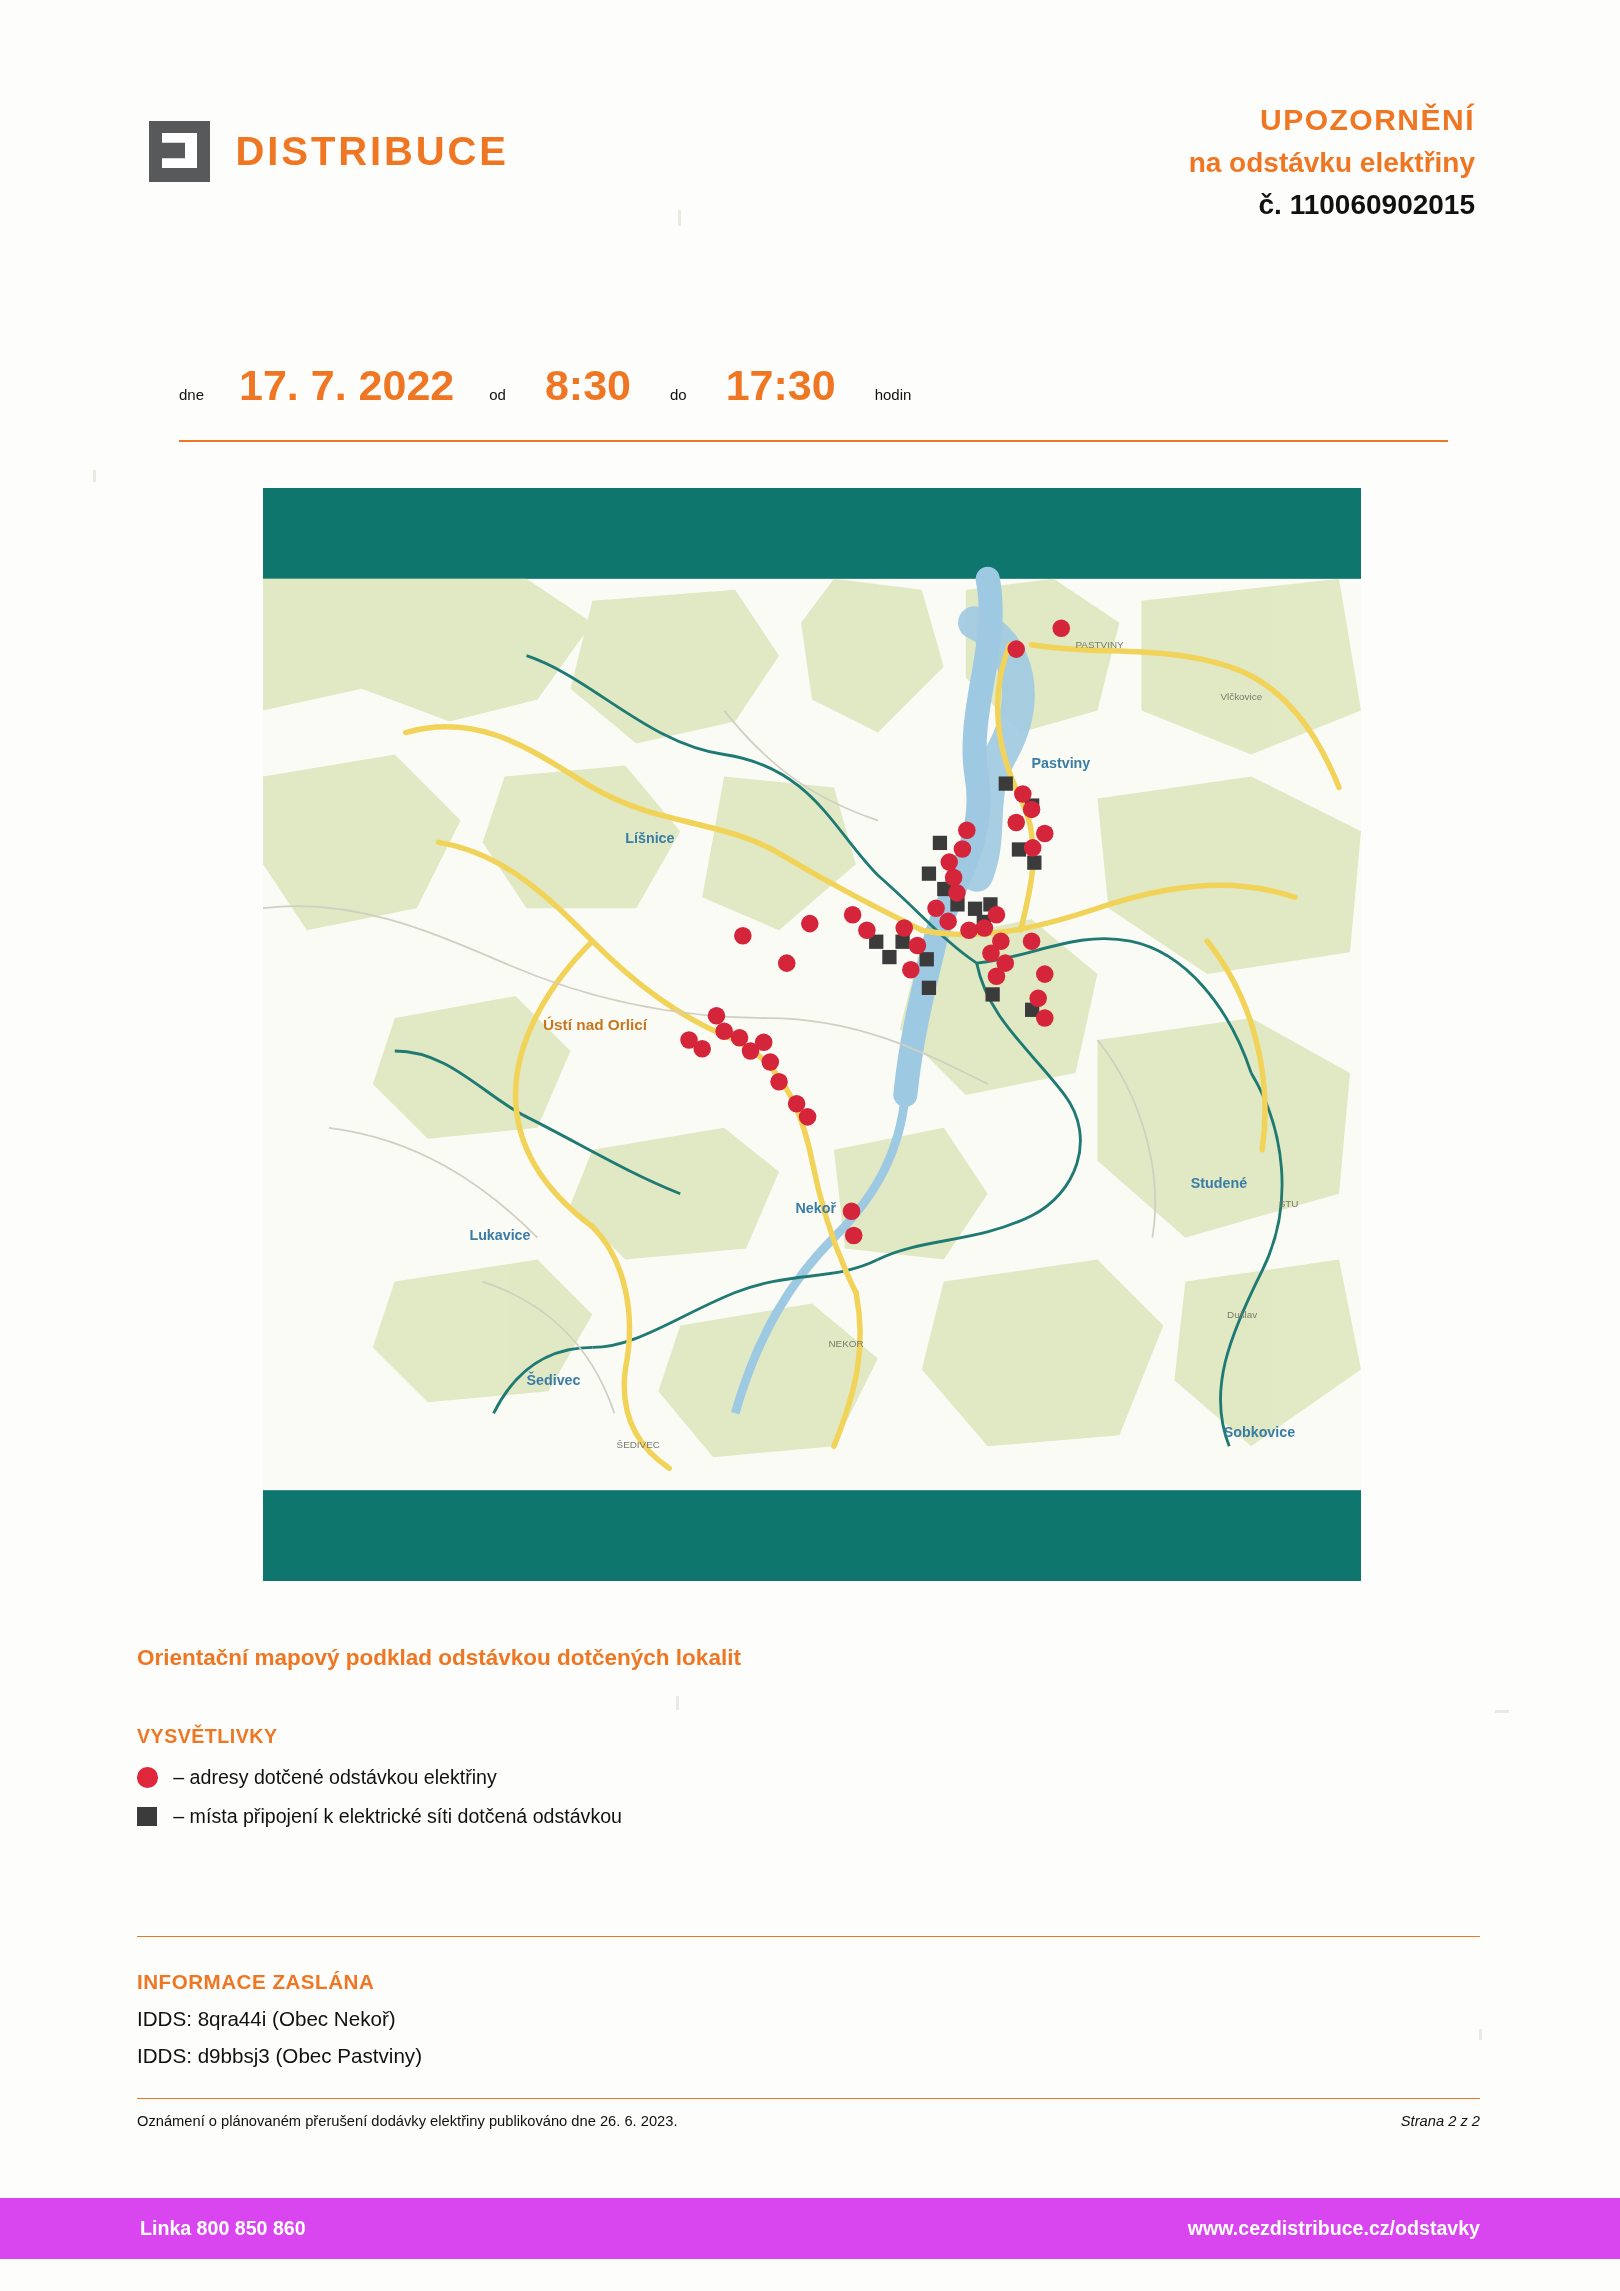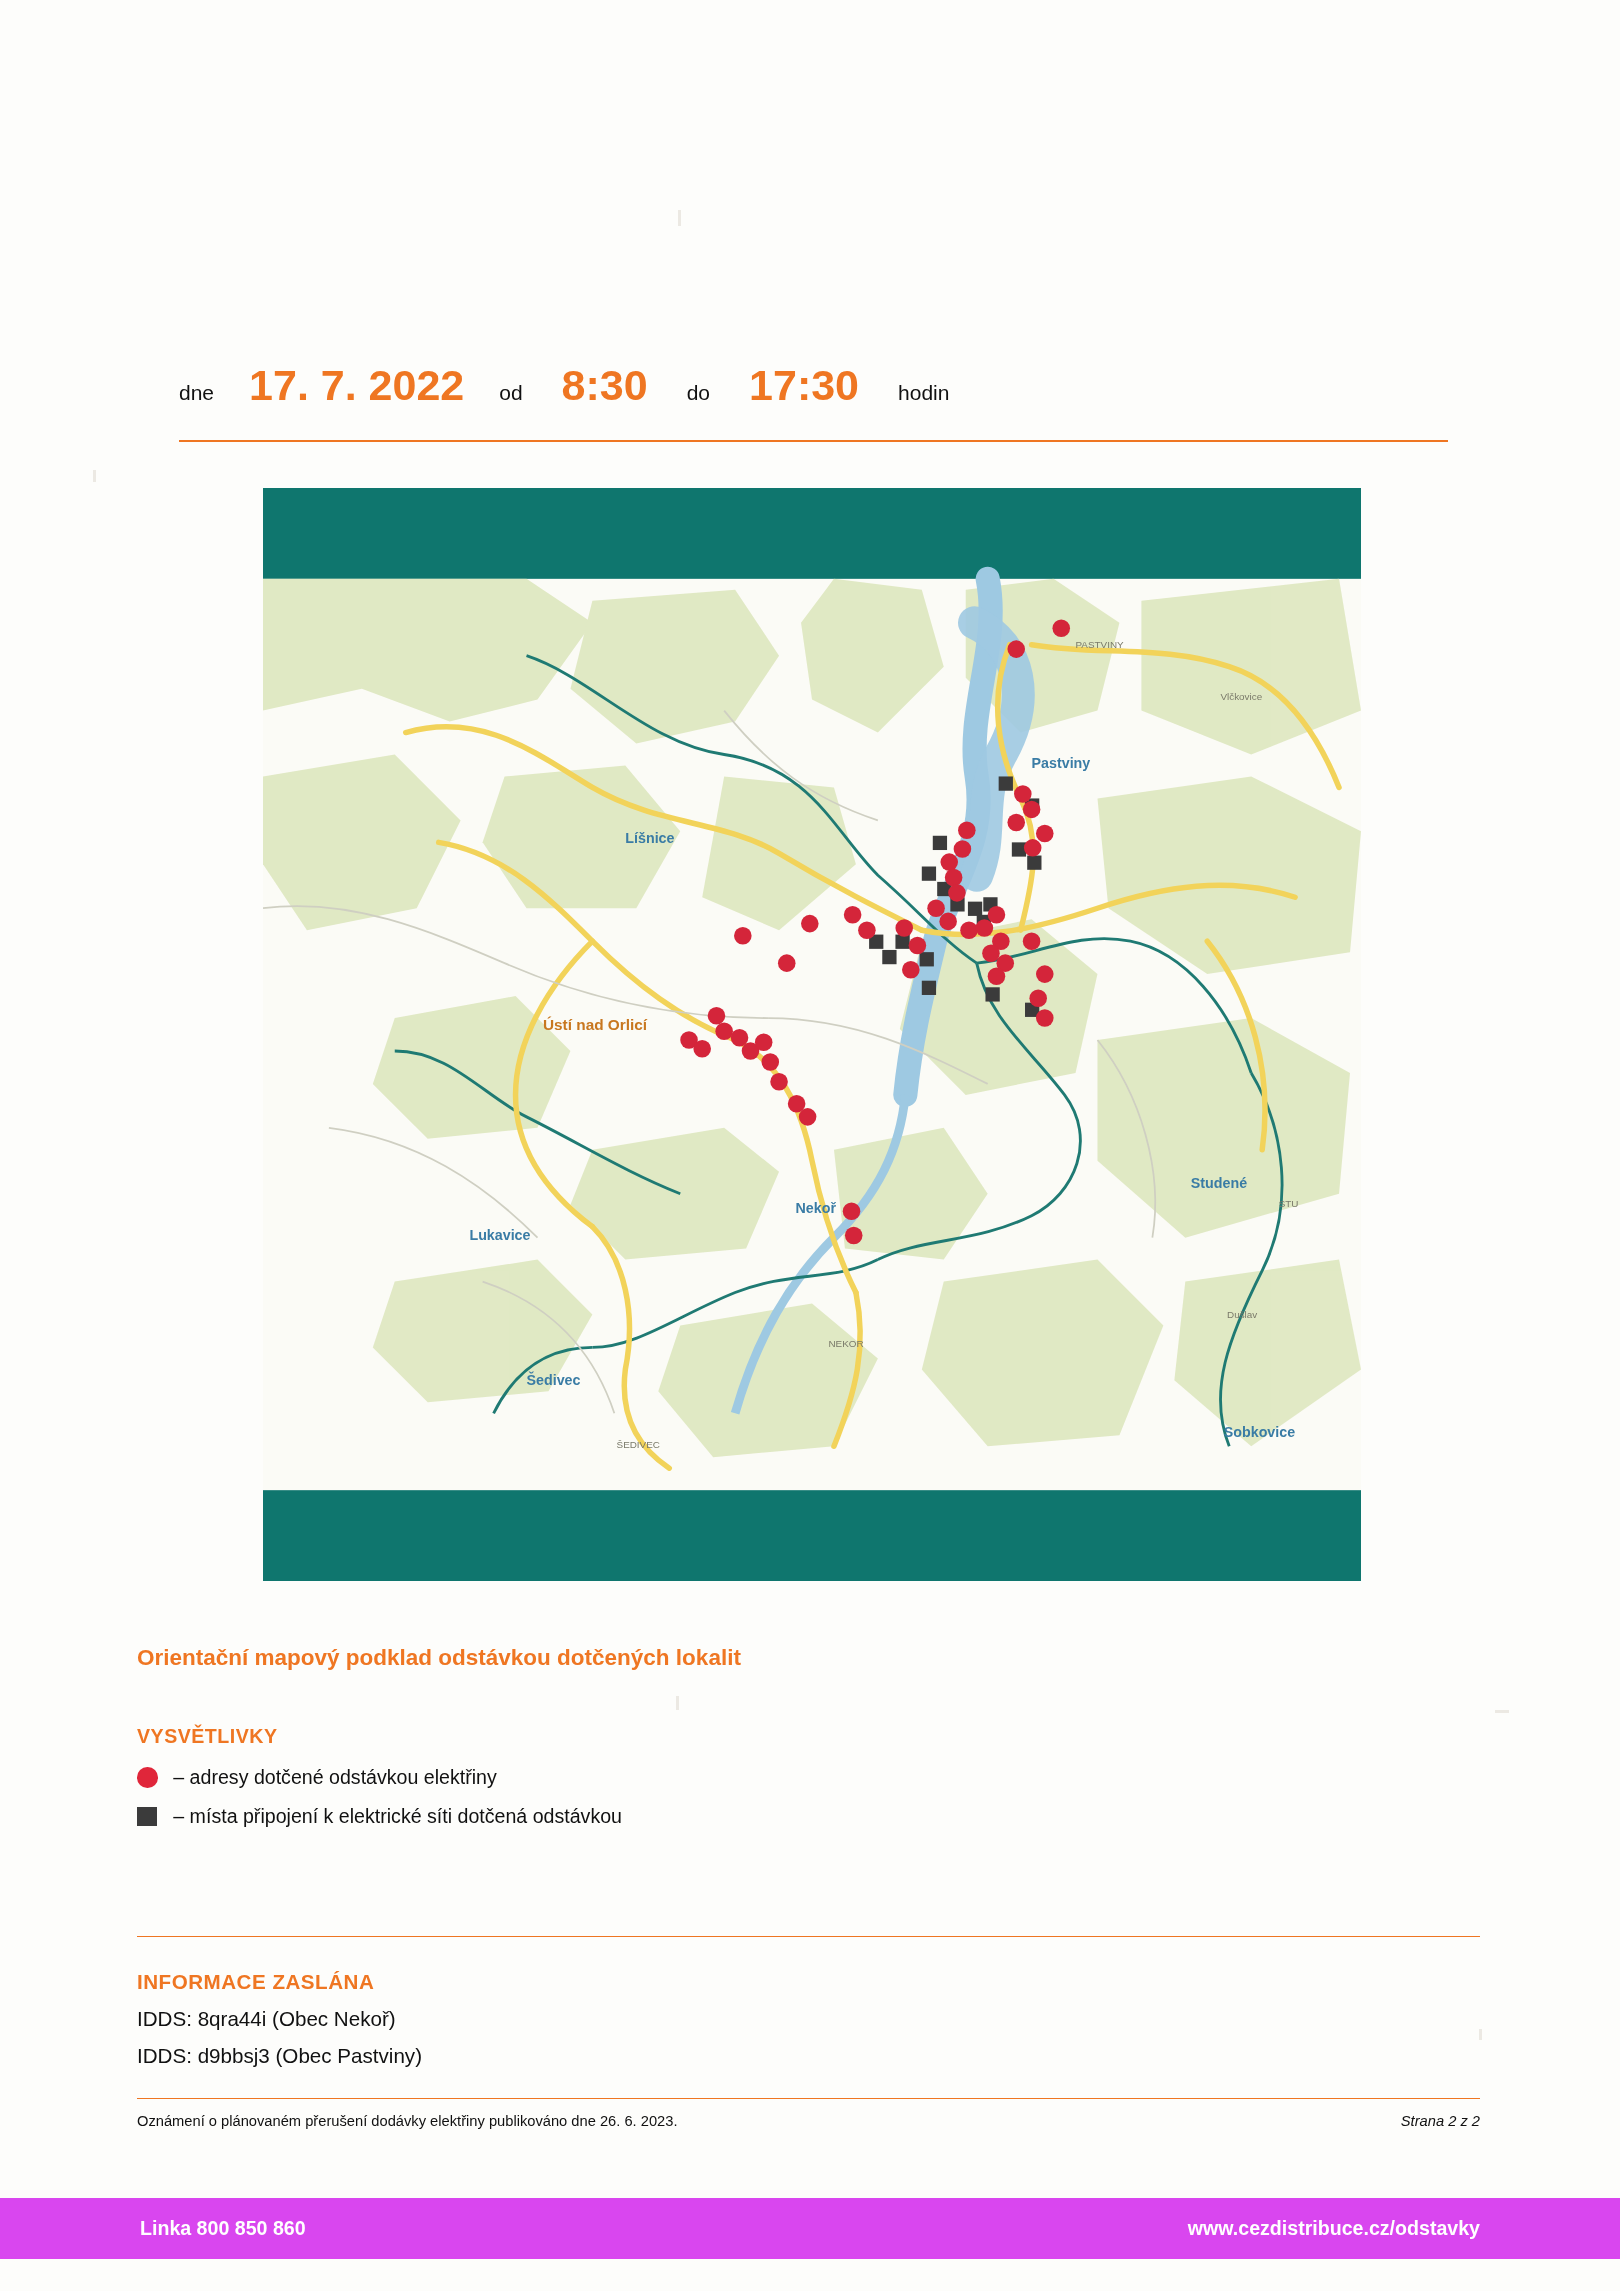--- a/index.html
+++ b/index.html
@@ -100,21 +100,21 @@
     top: 361px;
     left: 179px;
     width: 1269px;
     height: 67px;
     display: flex;
     align-items: baseline;
     border-bottom: 2px solid #ef7622;
     padding-bottom: 11.8px;
   }
   .dbl {
-    font-size: 21px;
+    font-size: 15px;
     color: #111;
   }
   .dbv {
     font-size: 43px;
     font-weight: bold;
     color: #ef7622;
   }
   .sp-a { margin-left: 35px; }
   .sp-b { margin-left: 39px; }
 
@@ -269,20 +269,31 @@
     position: absolute;
     background: #ded9cf;
     opacity: .55;
   }
 </style>
 </head>
 <body>
 
 <div class="page">
 
+  <div class="header">
+    <div class="logo-wrap">
+      <span class="logo-mark"></span>
+      <span class="logo-text">DISTRIBUCE</span>
+    </div>
+    <div class="header-right">
+      <div class="hr-line1">UPOZORNĚNÍ</div>
+      <div class="hr-line2">na odstávku elektřiny</div>
+      <div class="hr-line3">č. 110060902015</div>
+    </div>
+  </div>
 
   <div class="datebar">
     <span class="dbl">dne</span>
     <span class="dbv sp-a">17. 7. 2022</span>
     <span class="dbl sp-a">od</span>
     <span class="dbv sp-b">8:30</span>
     <span class="dbl sp-b">do</span>
     <span class="dbv sp-b">17:30</span>
     <span class="dbl sp-b">hodin</span>
   </div>

